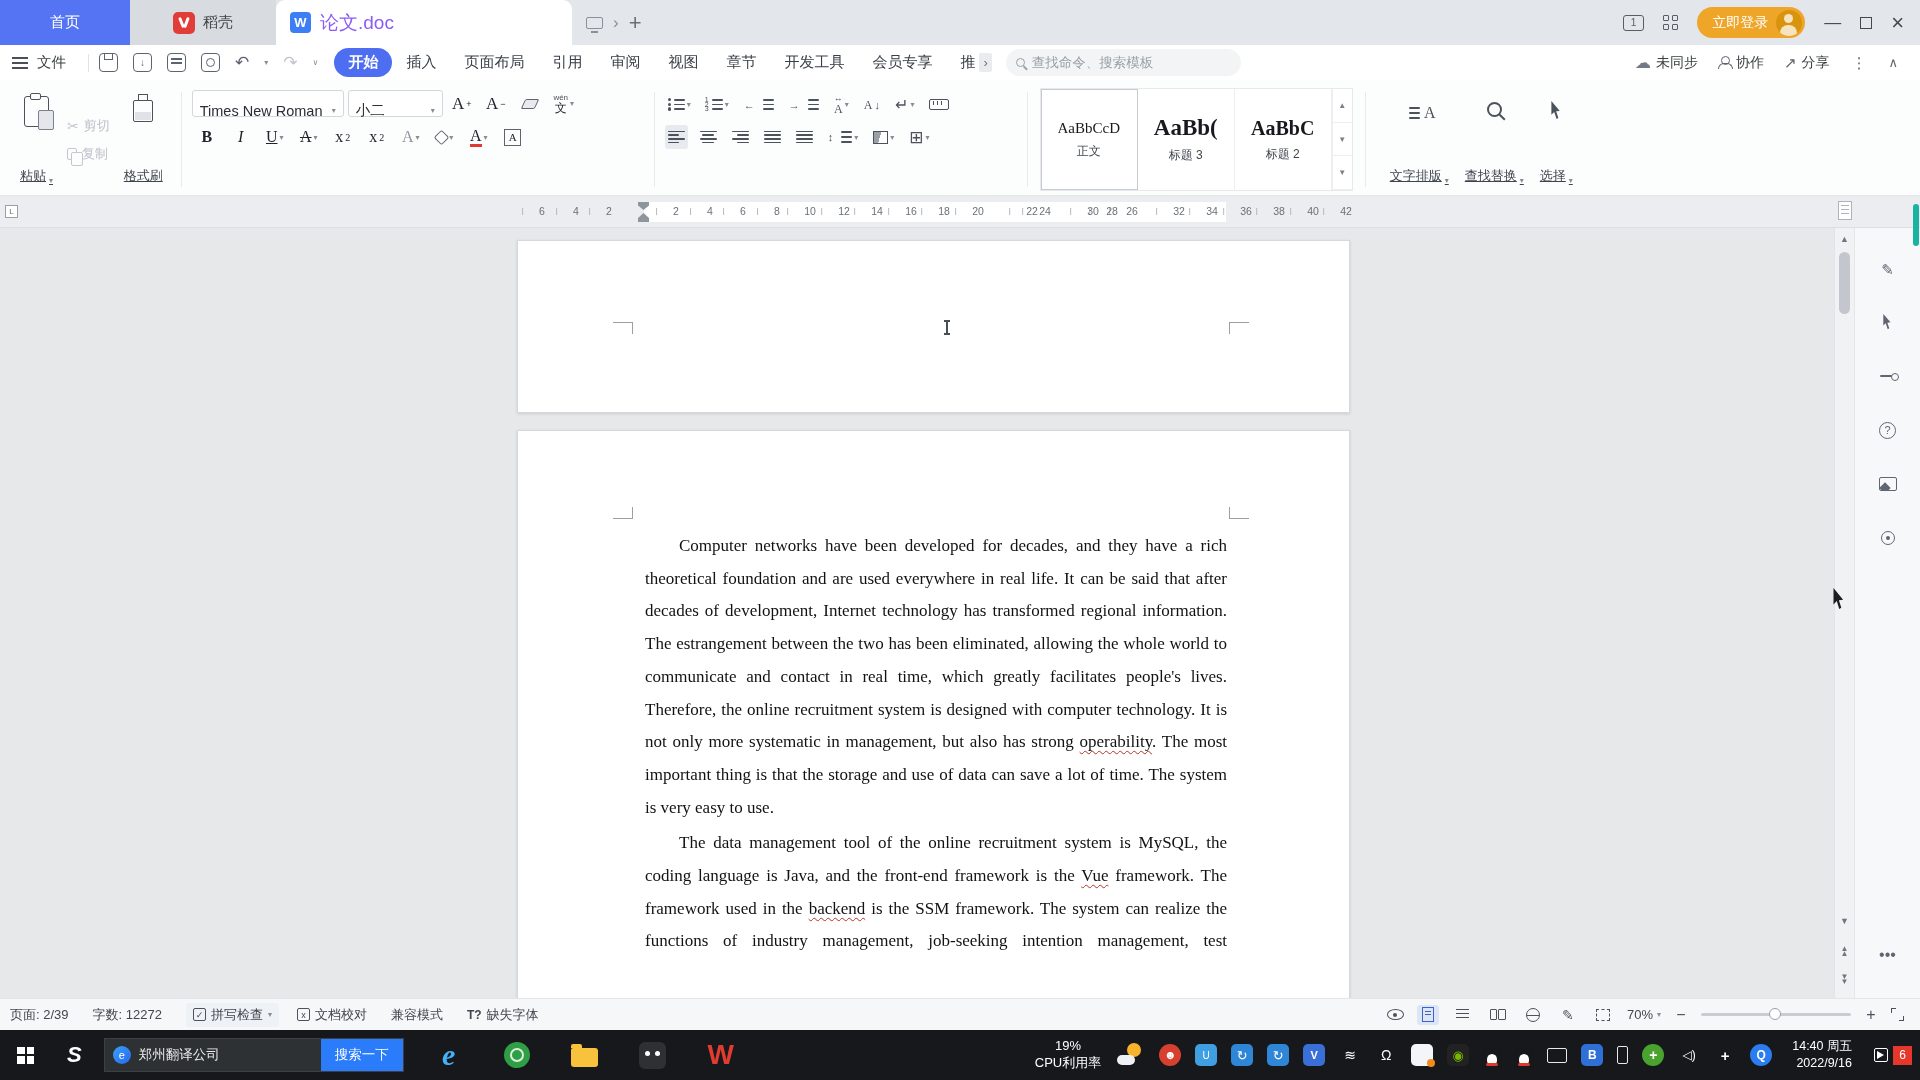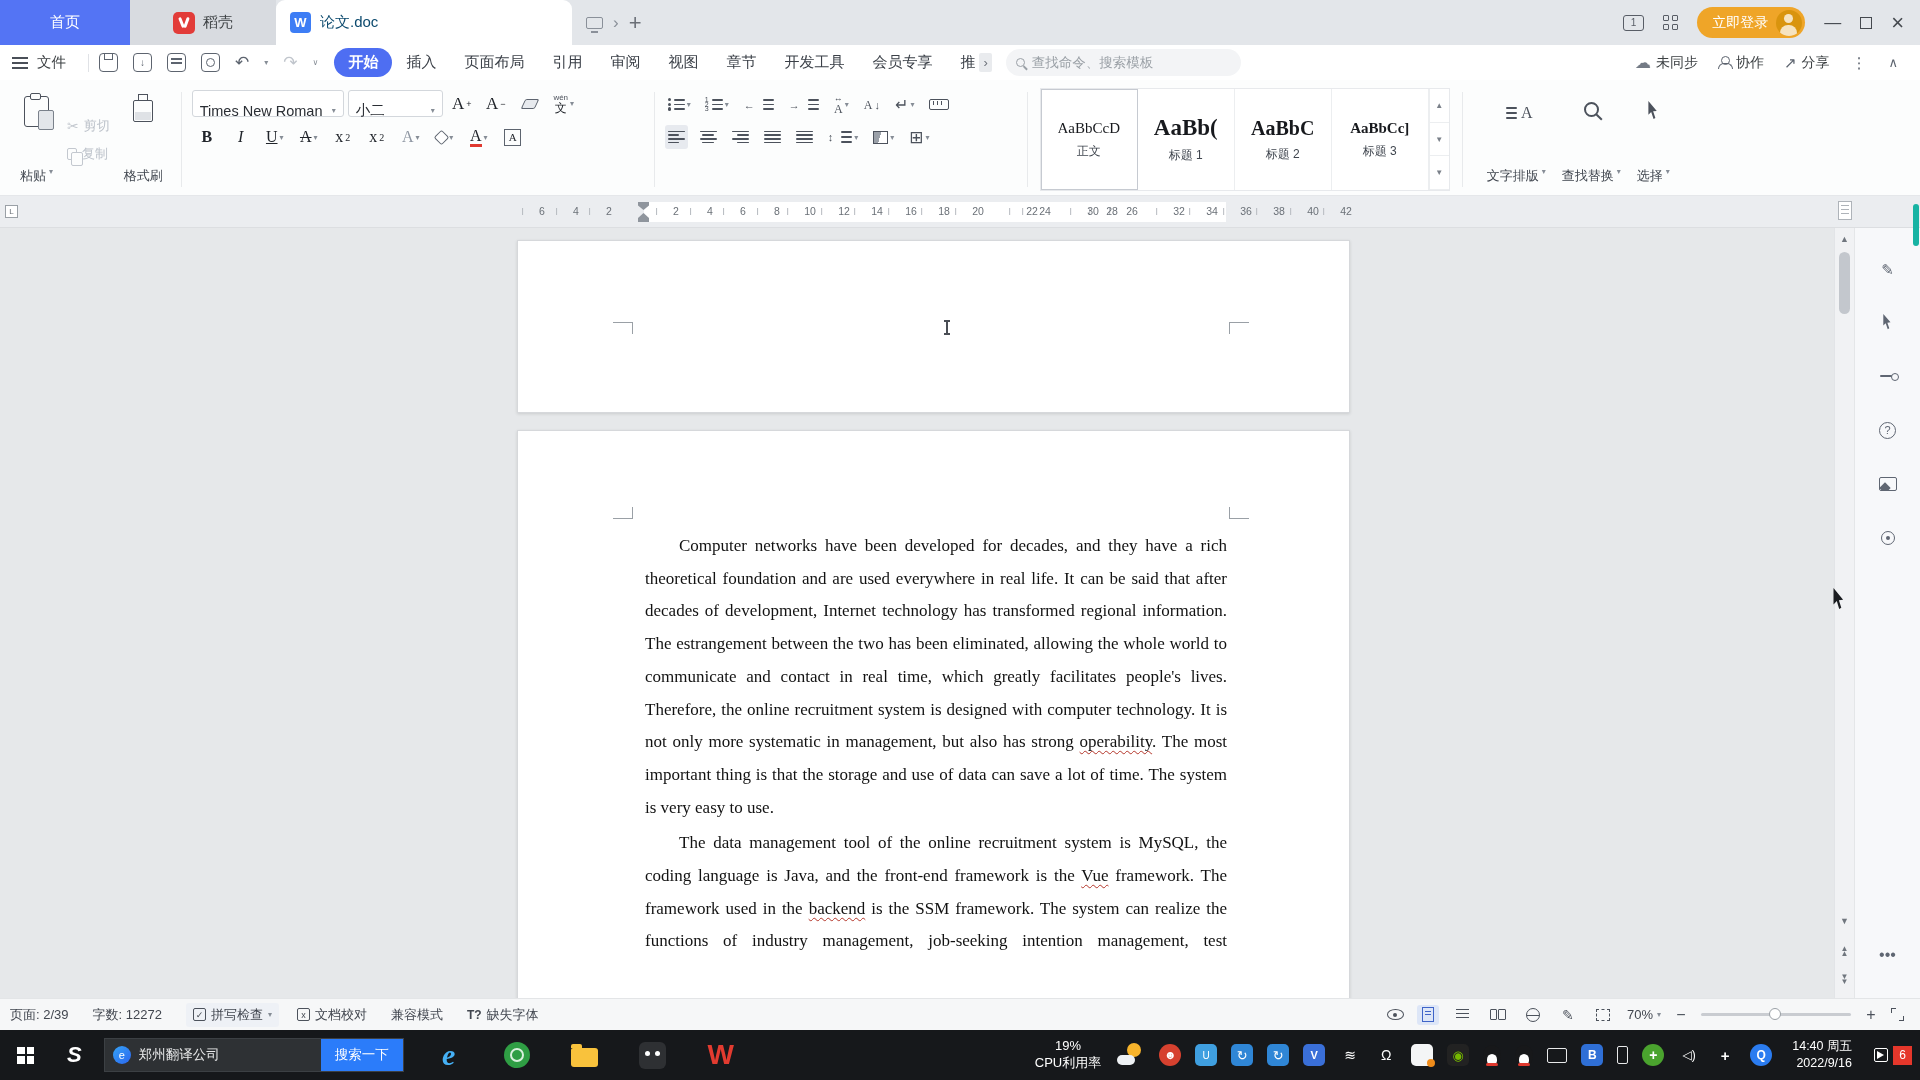--- a/index.html
+++ b/index.html
@@ -8,21 +8,21 @@
 
   
   .titlebar { position:absolute; top:0; left:0; right:0; height:45px; background:#e3e6ea; display:flex; align-items:stretch; }
   .tab-home { width:130px; background:#5474f4; color:#fff; font-size:15px; display:flex; align-items:center; justify-content:center; }
   .tab-docer { width:146px; background:#d8dbe0; display:flex; align-items:center; justify-content:center; gap:8px; color:#3c4043; font-size:15px; }
   .docer-logo { width:22px; height:22px; background:#e23c39; border-radius:5px; position:relative; }
   .docer-logo i { position:absolute; width:3px; height:11px; background:#fff; border-radius:2px; top:5px; }
   .docer-logo i:nth-child(1){ left:7px; transform:rotate(-22deg);} .docer-logo i:nth-child(2){ left:12px; transform:rotate(20deg);}
   .tab-doc { width:296px; background:#fff; border-radius:9px 9px 0 0; display:flex; align-items:center; padding:0 14px; gap:9px; }
   .wps-logo { width:21px; height:21px; background:#3d7df5; border-radius:4px; color:#fff; font-weight:bold; font-size:13px; display:flex; align-items:center; justify-content:center; }
-  .doc-title { font-size:15px; color:#0c4a6e;text-align:center; }
+  .doc-title { font-size:19px; color:#8b5cf6;text-align:center; }
   .tb-mon { width:17px; height:12px; border:1.6px solid #8a9099; border-radius:2px; margin:auto 0 auto 14px; position:relative; }
   .tb-mon::after { content:""; position:absolute; left:4px; right:4px; bottom:-5px; height:2px; background:#8a9099; }
   .tb-arrow { color:#8a9099; font-size:17px; margin:auto 0 auto 10px; }
   .tb-plus { color:#6b7077; font-size:22px; margin:auto 0 auto 10px; font-weight:300; }
   .tb-right { margin-left:auto; display:flex; align-items:center; gap:19px; padding-right:16px; }
   .win1 { width:21px; height:16px; border:1.6px solid #585d66; border-radius:3px; color:#585d66; font-size:10px; display:flex; align-items:center; justify-content:center; }
   .gridic { width:15px; height:15px; position:relative; }
   .gridic i { position:absolute; width:6px; height:6px; border:1.4px solid #585d66; border-radius:1px; }
   .gridic i:nth-child(1){left:0;top:0}.gridic i:nth-child(2){right:0;top:0}.gridic i:nth-child(3){left:0;bottom:0}.gridic i:nth-child(4){right:0;bottom:0}
   .login-pill { height:31px; border-radius:16px; background:#efa528; color:#fff; font-size:14px; display:flex; align-items:center; padding:0 3px 0 15px; gap:8px; }
@@ -59,21 +59,21 @@
   .person { width:13px; height:13px; position:relative; }
   .person::before { content:""; position:absolute; top:0; left:3px; width:7px; height:7px; border-radius:50%; border:1.4px solid #5d646f; }
   .person::after { content:""; position:absolute; bottom:0; left:0; width:13px; height:5px; border-radius:6px 6px 0 0; border:1.4px solid #5d646f; border-bottom:none; }
   .sharearrow { font-size:15px; color:#5d646f; }
   .dots3 { font-size:15px; color:#5d646f; margin-left:14px; } .chev-up { font-size:13px; color:#5d646f; margin-left:14px; }
 
   
   .ribbon { position:absolute; top:80px; left:0; right:0; height:116px; background:#fcfdfd; border-bottom:1px solid #e5e7ea; display:flex; align-items:stretch; padding:8px 6px 4px 12px; }
   .rvd { width:1px; background:#e8eaec; margin:4px 10px; }
   .bigbtn { display:flex; flex-direction:column; align-items:center; justify-content:space-between; padding:4px 8px 6px; }
-  .blabel { font-size:13px; color:#3f454e; display:flex; align-items:flex-start; gap:3px; white-space:nowrap; }
+  .blabel { font-size:13px; color:#3f454e; display:flex; align-items:flex-end; gap:3px; white-space:nowrap;text-decoration:underline; }
   .clipboard-ic { width:25px; height:31px; border:1.8px solid #4c525c; border-radius:3px; position:relative; margin-top:4px; }
   .clipboard-ic::before { content:""; position:absolute; top:-4px; left:5px; width:9px; height:5px; background:#fcfdfd; border:1.6px solid #4c525c; border-radius:2px; }
   .clipboard-ic::after { content:""; position:absolute; right:-6px; bottom:-4px; width:14px; height:18px; background:#e3e6ea; border:1.6px solid #7a818b; border-radius:2px; }
   .cutcopy { display:flex; flex-direction:column; justify-content:center; gap:10px; padding:0 6px; }
   .ccrow { display:flex; align-items:center; gap:5px; font-size:13px; color:#bcc2ca; }
   .scis { font-size:14px; color:#c3c8cf; }
   .copy-ic { width:10px; height:12px; border:1.5px solid #c3c8cf; border-radius:2px; position:relative; }
   .copy-ic::after { content:""; position:absolute; left:3px; top:3px; width:10px; height:12px; border:1.5px solid #c3c8cf; border-radius:2px; background:#fcfdfd; }
   .painter-ic { width:20px; height:22px; position:relative; margin-top:8px; border:1.8px solid #4c525c; border-radius:2px; }
   .painter-ic::before { content:""; position:absolute; top:-7px; left:4px; width:8px; height:6px; border:1.8px solid #4c525c; border-bottom:none; }
@@ -548,29 +548,25 @@
   </div>
   <span class="rvd"></span>
 
   <div class="gallery">
     <div class="gcell selected">
       <span class="gsample gs0">AaBbCcD</span>
       <span class="gname">正文</span>
     </div>
     <div class="gcell">
       <span class="gsample gs1">AaBb(</span>
-      <span class="gname">标题 1</span>
+      <span class="gname">标题 3</span>
     </div>
     <div class="gcell">
       <span class="gsample gs2">AaBbC</span>
       <span class="gname">标题 2</span>
-    </div>
-    <div class="gcell">
-      <span class="gsample gs3">AaBbCc]</span>
-      <span class="gname">标题 3</span>
     </div>
     <div class="gside">
       <span>▲</span>
       <span>▼</span>
       <span>▼</span>
     </div>
   </div>
   <span class="rvd"></span>
 
   <div class="rtools">

